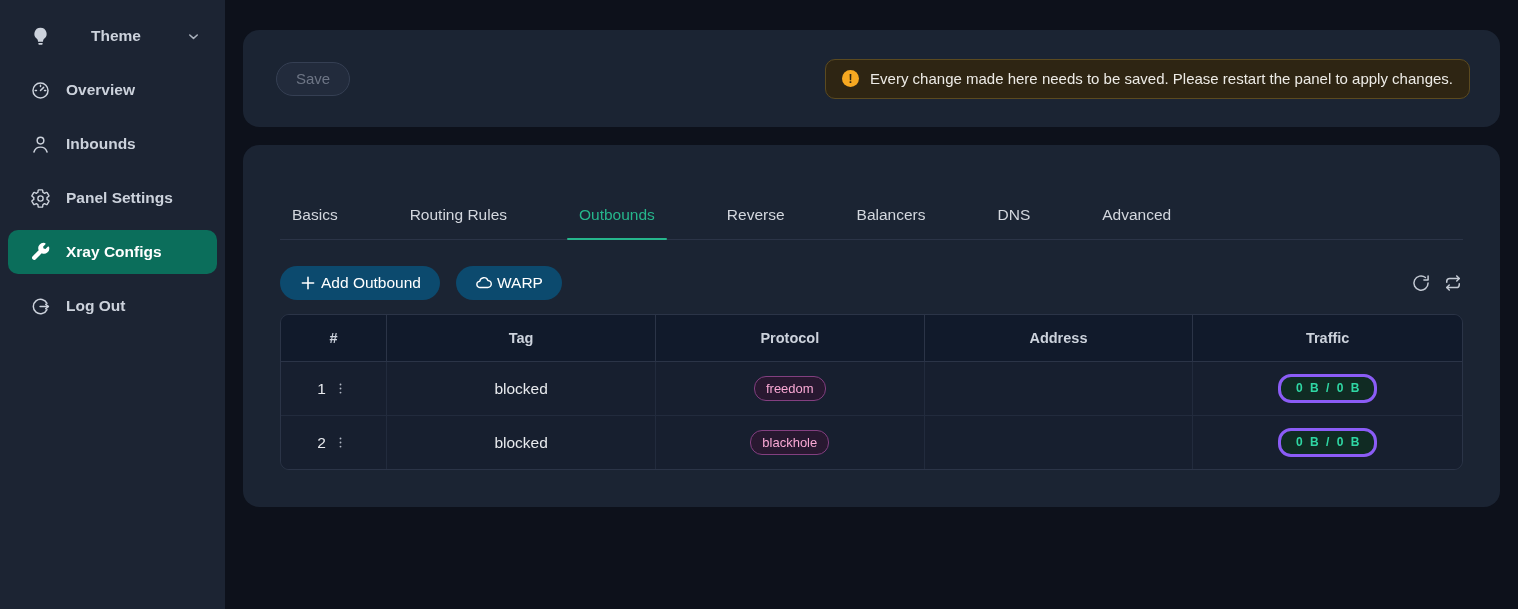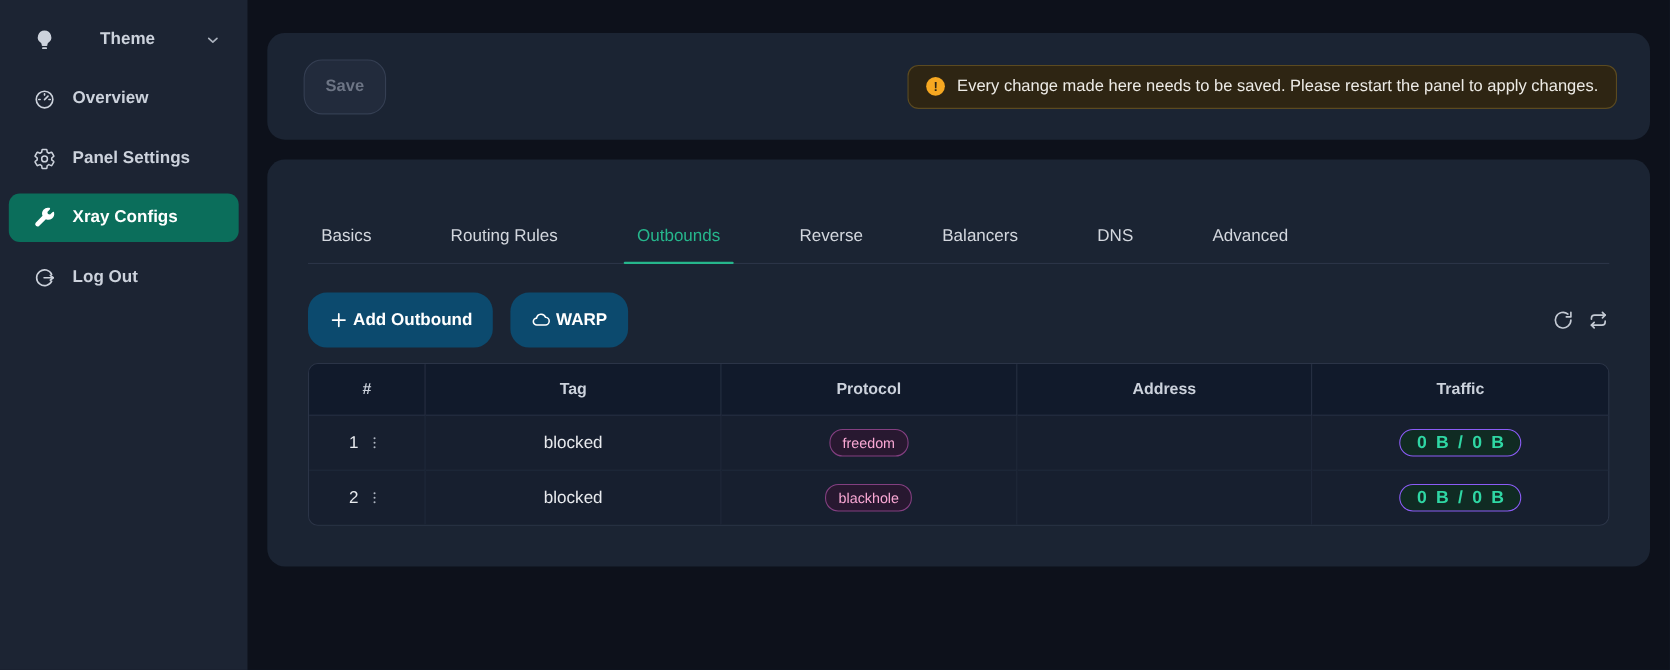--- a/index.html
+++ b/index.html
@@ -37,21 +37,21 @@
   .card { background:#1b2433; border-radius:16px; }
 
   .card-top {
     height:97px; margin-bottom:18px;
     display:flex; align-items:center; justify-content:space-between;
     padding:0 30px 0 33px;
   }
   .btn {
     border:none; font-family:inherit; cursor:pointer;
     display:inline-flex; align-items:center; justify-content:center;
-    height:50px; border-radius:17px; font-size:15px; line-height:1;font-weight:bold;
+    height:34px; border-radius:17px; font-size:15px; line-height:1;
   }
   .btn-save {
     background:#222b3c; color:#6d7585;
     border:1px solid #353f53; padding:0 19px;
     margin-right:10px; cursor:not-allowed;
   }
   .btn-restart { background:#d6424b; color:#fff; padding:0 22px; }
 
   .warning {
     display:flex; align-items:center; gap:11px;
@@ -125,23 +125,23 @@
     background:none; border:none; padding:0 2px; cursor:pointer;
     color:#aeb5c1; height:18px; display:flex; align-items:center;
   }
   .badge-protocol {
     display:inline-block; padding:3px 11px;
     border:1px solid #833f80; border-radius:12px;
     background:#281830; color:#f9a8d4; font-size:13px; line-height:17px;
   }
   .badge-traffic {
     display:inline-block; padding:4px 13px 4px 15px;
-    border:1px solid #8b5cf6; border-radius:13px;
+    border:3px solid #8b5cf6; border-radius:13px;
     background:#102b23; color:#2fd7a4;
-    font-size:16px; font-weight:700; letter-spacing:2px; line-height:15px;
+    font-size:12px; font-weight:700; letter-spacing:2px; line-height:15px;
     white-space:nowrap;
   }
 </style>
 </head>
 <body>
 
 <nav class="sidebar">
 
   <div class="side-item">
     <span class="icn">
@@ -162,20 +162,29 @@
     <span class="icn">
       <svg viewBox="0 0 24 24" width="21" height="21" fill="none" stroke="currentColor" stroke-width="1.7" stroke-linecap="round">
           <circle cx="12" cy="12" r="8.6"></circle>
           <path d="M12 12l3.6-3.6"></path>
           <path d="M6 12h1.4M12 6v1.4M18 12h-1.4"></path>
         </svg>
     </span>
     <span>Overview</span>
   </div>
 
+  <div class="side-item">
+    <span class="icn">
+      <svg viewBox="0 0 24 24" width="21" height="21" fill="none" stroke="currentColor" stroke-width="1.7" stroke-linecap="round">
+          <circle cx="12" cy="7.5" r="3.8"></circle>
+          <path d="M4.5 20.5c1.4-4.2 4.6-5.5 7.5-5.5s6.1 1.3 7.5 5.5"></path>
+        </svg>
+    </span>
+    <span>Inbounds</span>
+  </div>
 
   <div class="side-item">
     <span class="icn">
       <svg viewBox="0 0 24 24" width="21" height="21" fill="none" stroke="currentColor" stroke-width="1.6" stroke-linejoin="round">
           <path d="M19.4 13a7.9 7.9 0 0 0 .1-1 7.9 7.9 0 0 0-.1-1l2.1-1.6a.5.5 0 0 0 .1-.6l-2-3.5a.5.5 0 0 0-.6-.2l-2.5 1a7.7 7.7 0 0 0-1.7-1l-.4-2.6a.5.5 0 0 0-.5-.4h-4a.5.5 0 0 0-.5.4L9 5.1a7.7 7.7 0 0 0-1.7 1l-2.5-1a.5.5 0 0 0-.6.2l-2 3.5a.5.5 0 0 0 .1.6L4.4 11a7.9 7.9 0 0 0-.1 1 7.9 7.9 0 0 0 .1 1l-2.1 1.6a.5.5 0 0 0-.1.6l2 3.5a.5.5 0 0 0 .6.2l2.5-1a7.7 7.7 0 0 0 1.7 1l.4 2.6a.5.5 0 0 0 .5.4h4a.5.5 0 0 0 .5-.4l.4-2.6a7.7 7.7 0 0 0 1.7-1l2.5 1a.5.5 0 0 0 .6-.2l2-3.5a.5.5 0 0 0-.1-.6z"></path>
           <circle cx="12" cy="12" r="3"></circle>
         </svg>
     </span>
     <span>Panel Settings</span>
   </div>

